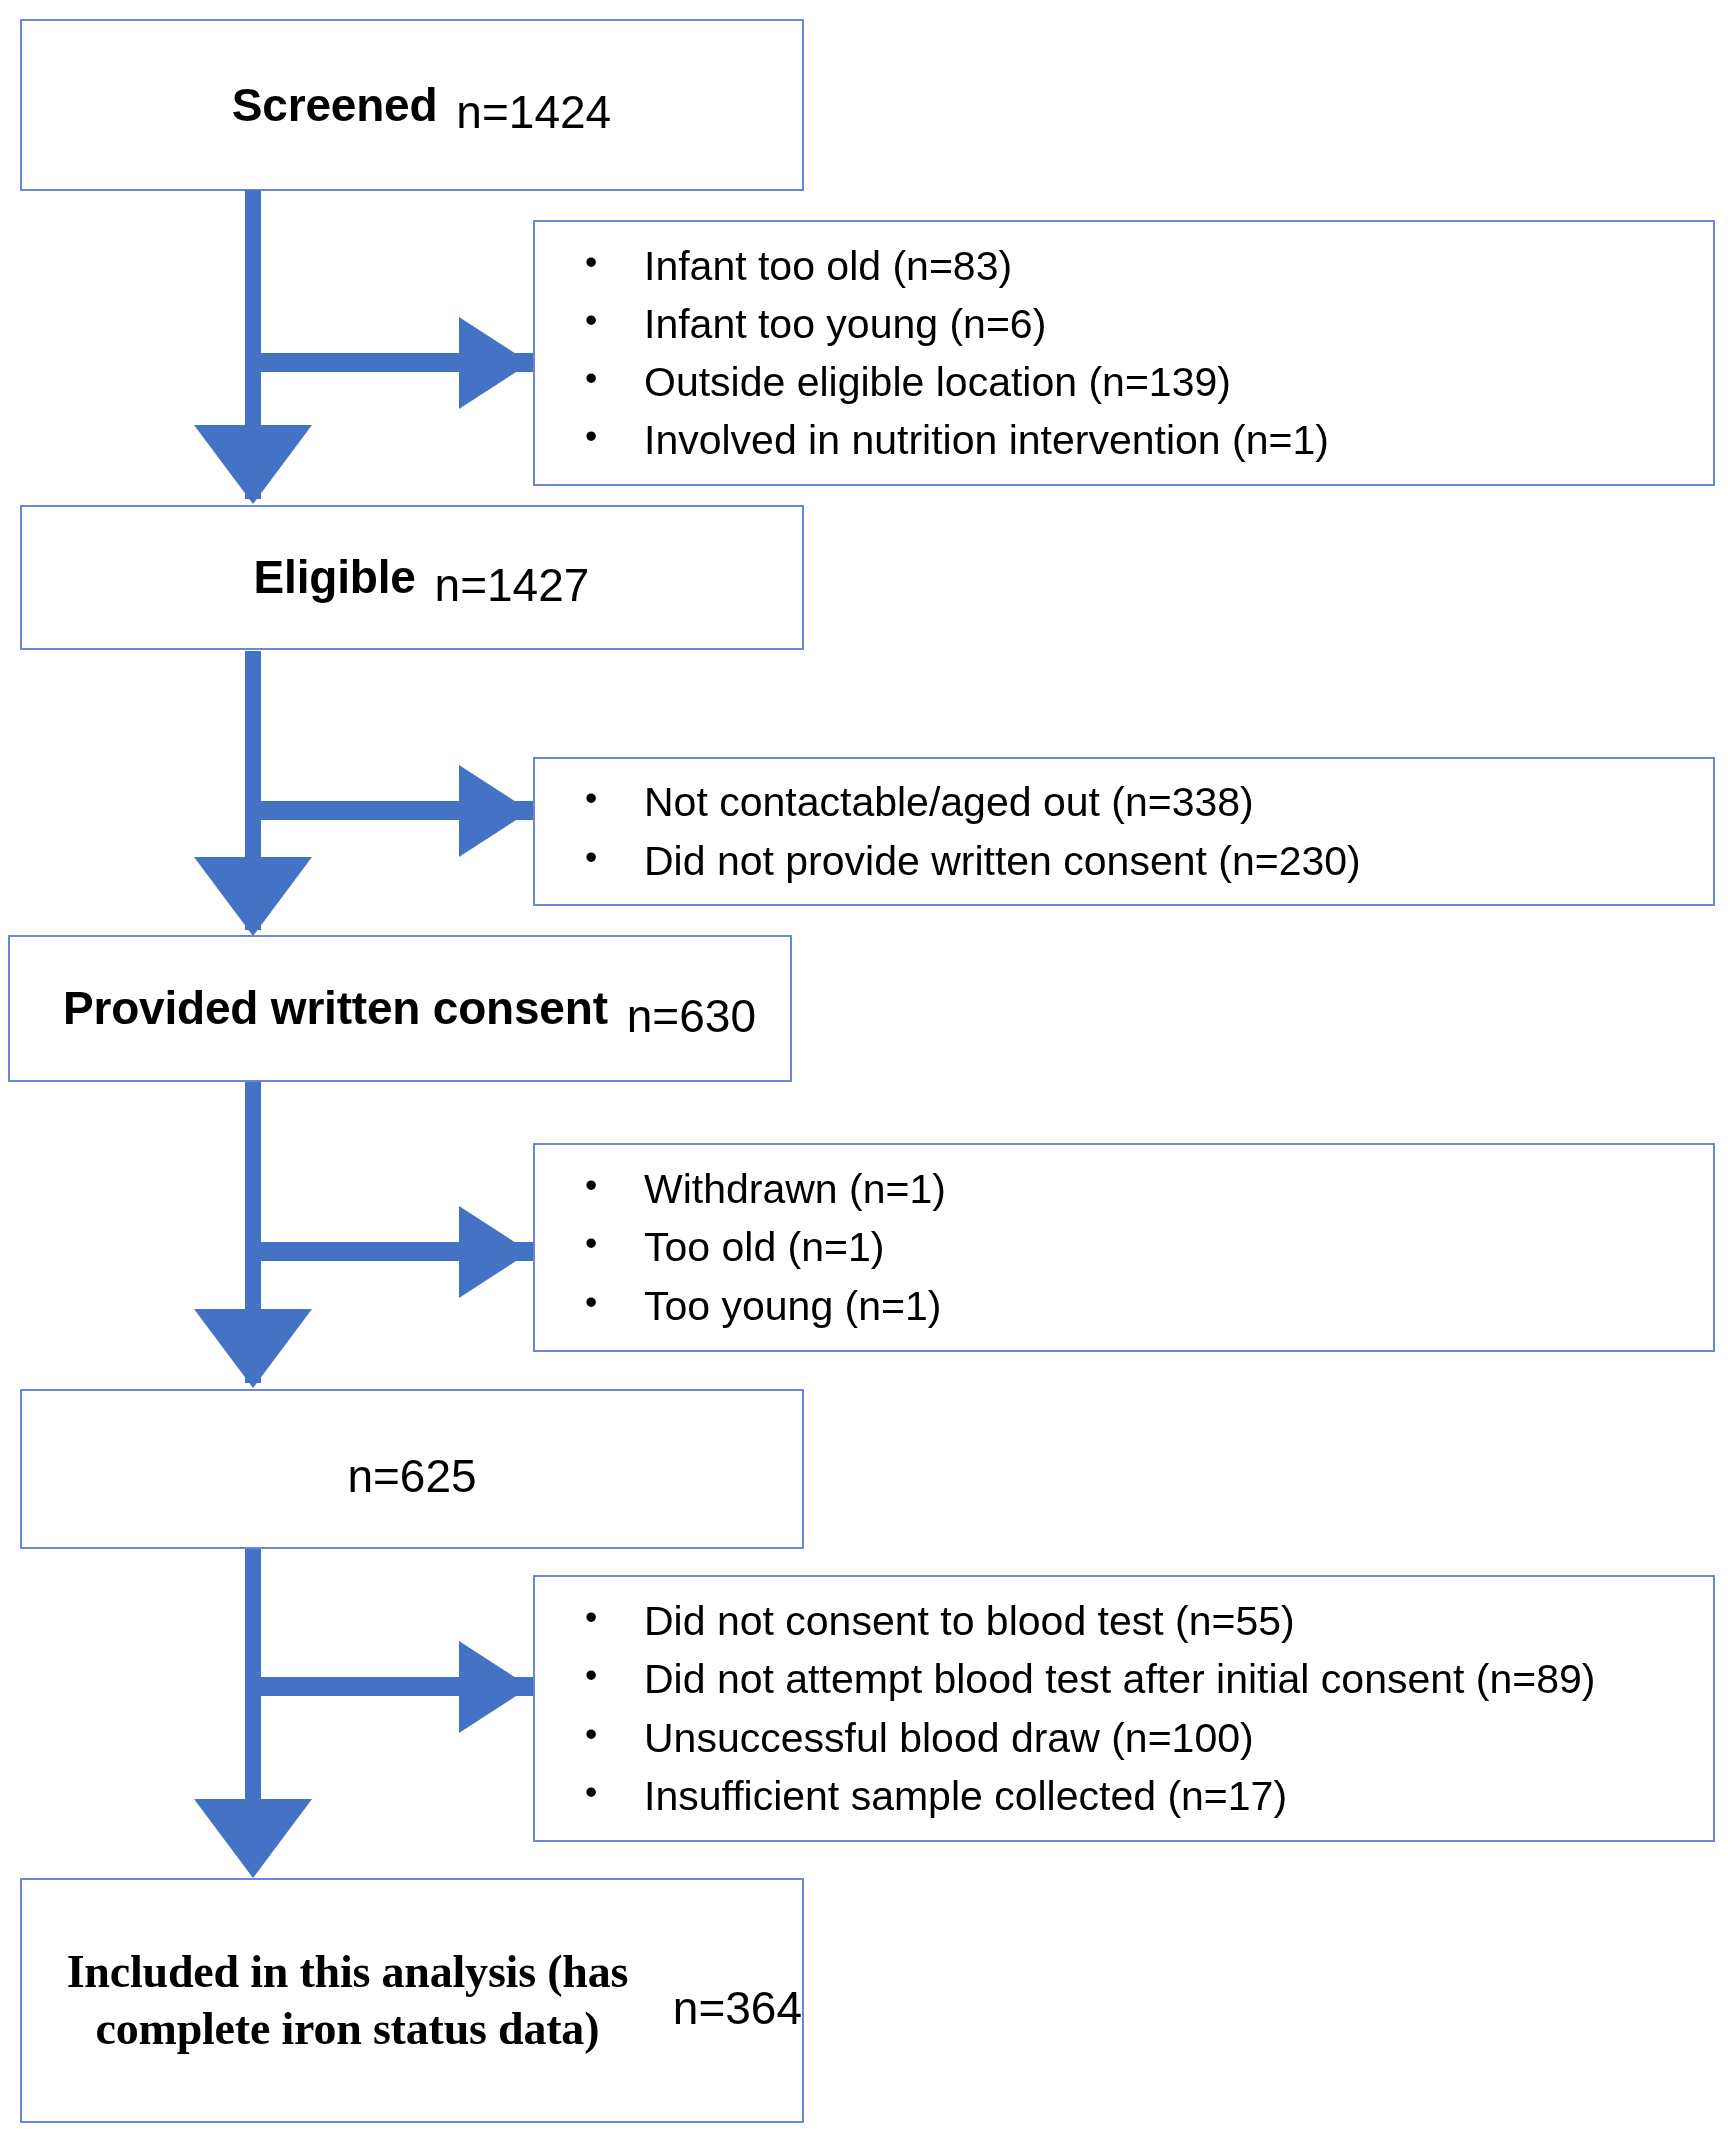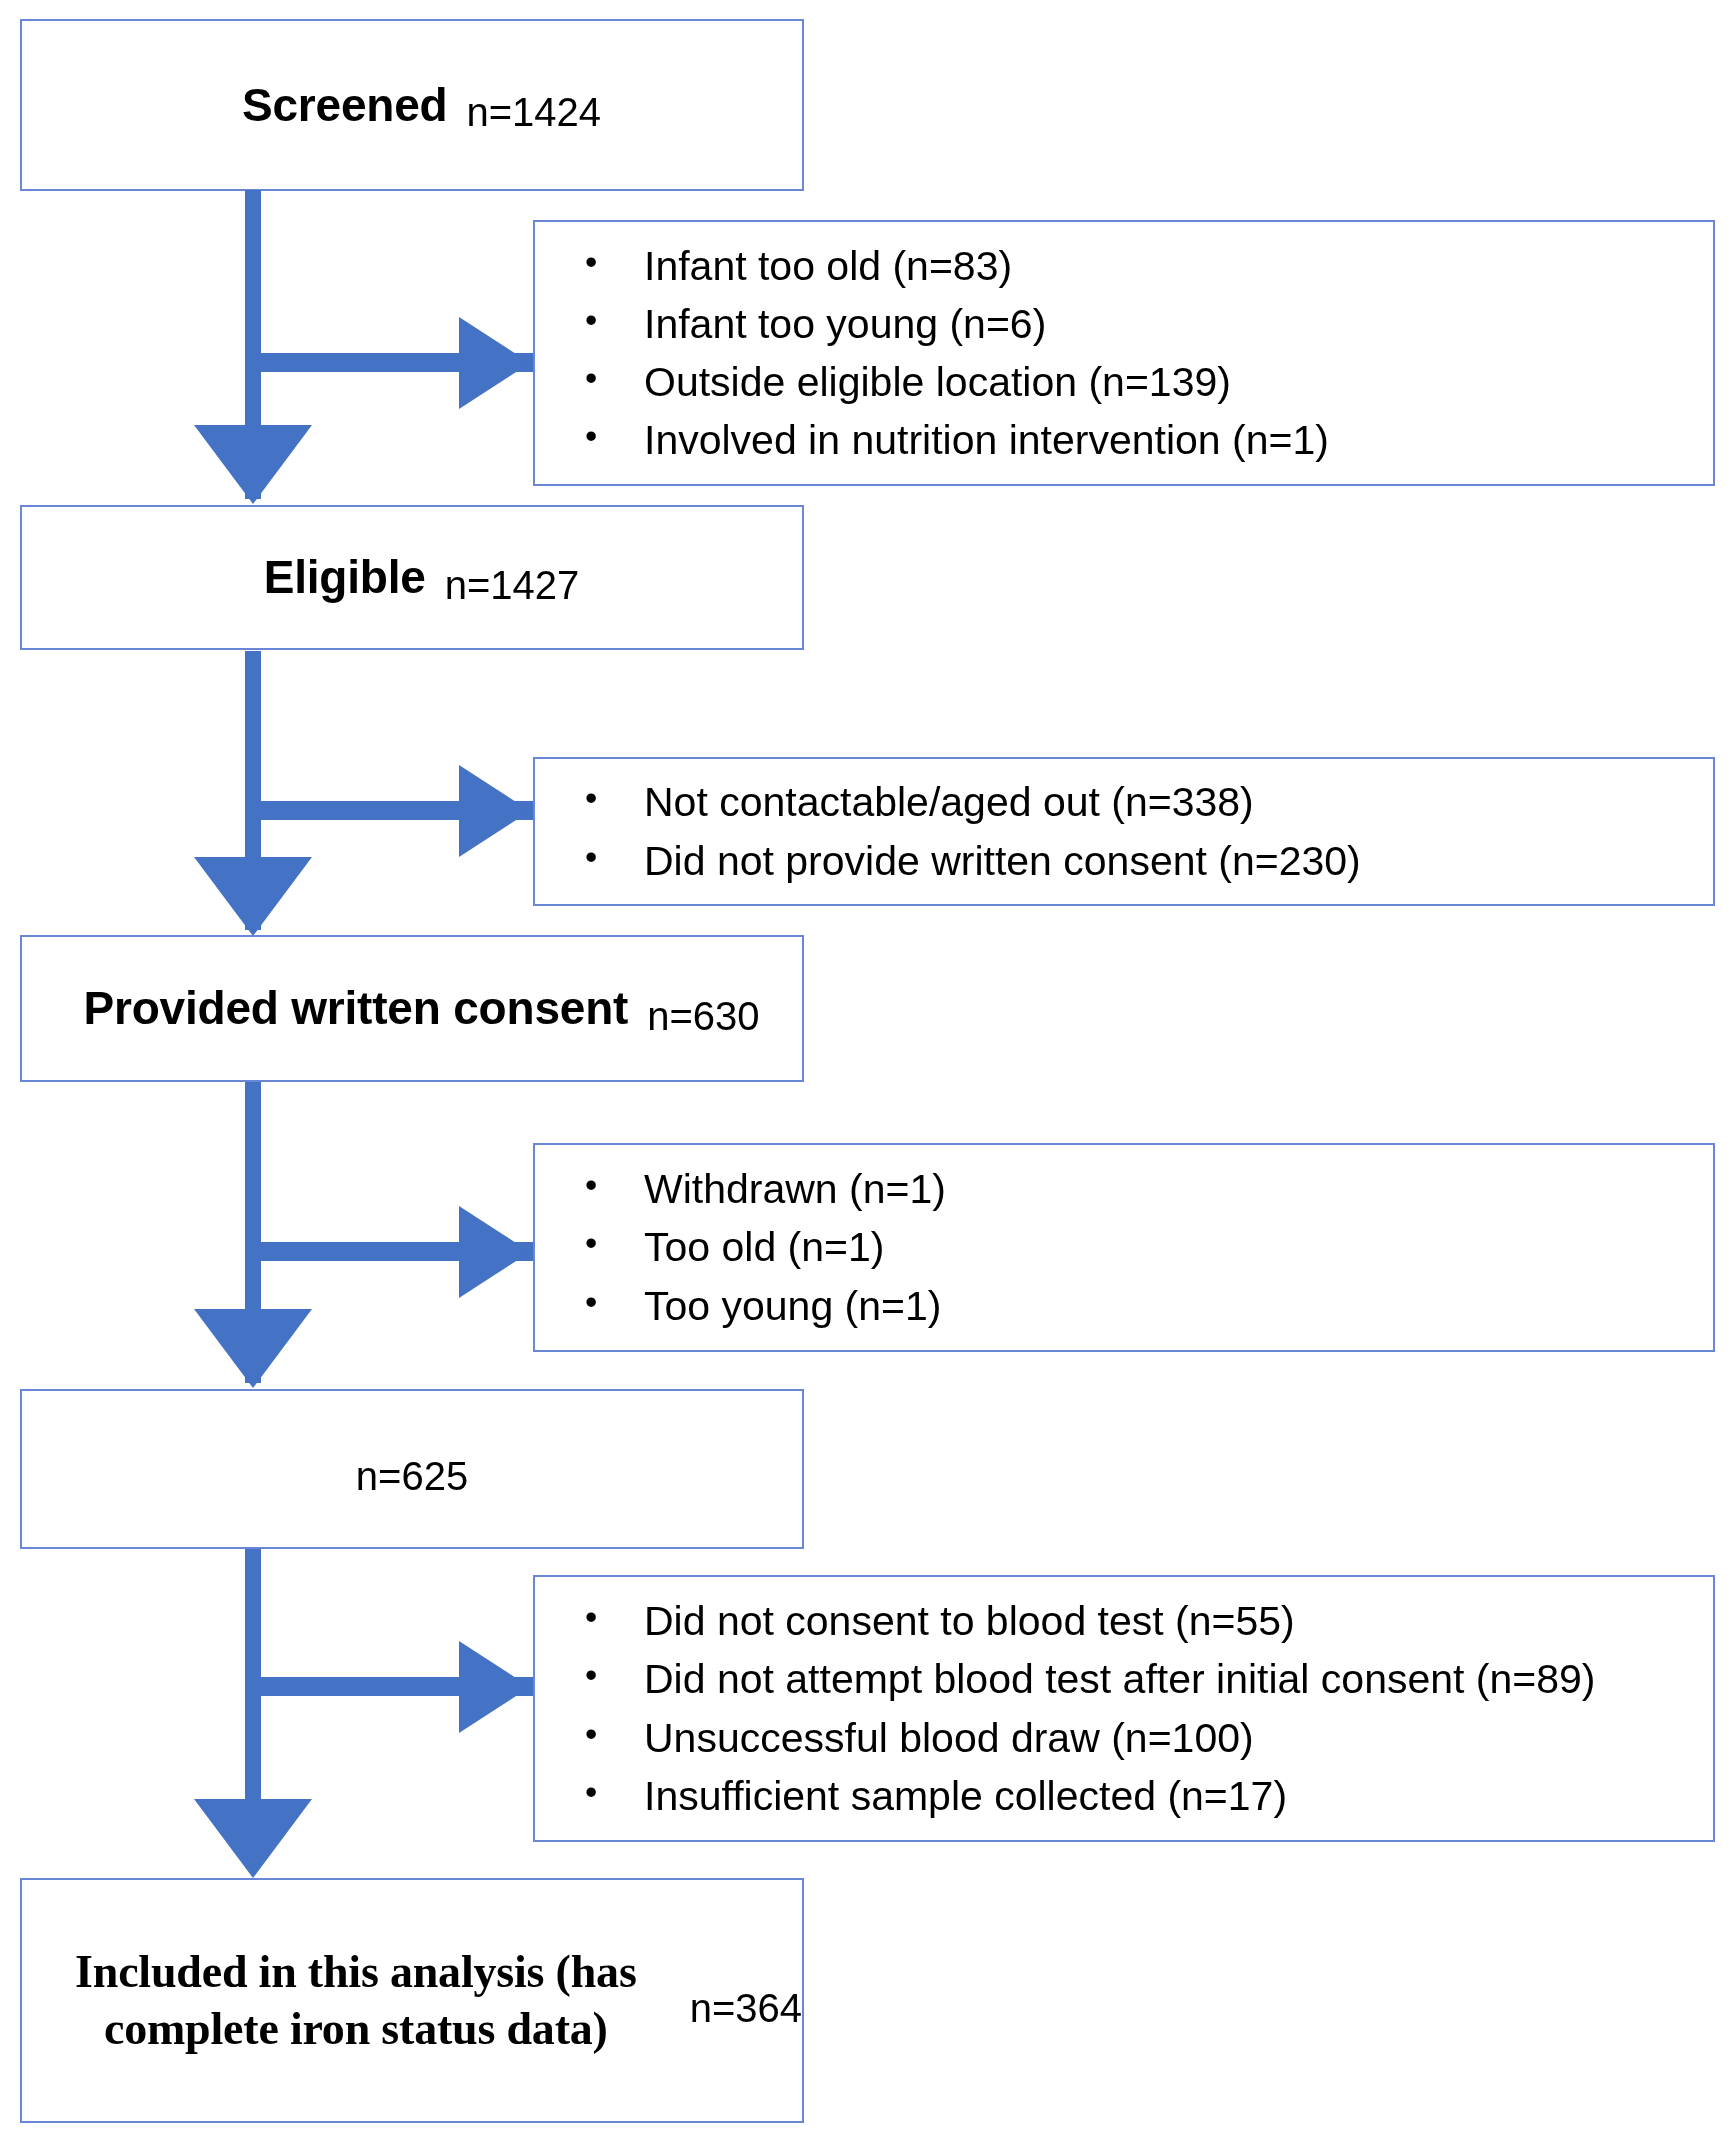--- a/index.html
+++ b/index.html
@@ -32,21 +32,21 @@
     color: #000000;
     font-size: 46px;
     line-height: 1.22;
     text-align: center;
     letter-spacing: -0.2px;
     padding: 0 19px;
   }
   .node-count {
     font-weight: normal;
     color: #000000;
-    font-size: 40px;
+    font-size: 46px;
     line-height: 1.22;
     text-align: center;
     margin-top: 15px;
   }
   .excl-box {
     position: absolute;
     box-sizing: border-box;
     background: #ffffff;
     border: 2.9px solid #6A86D6;
     display: flex;
@@ -154,21 +154,21 @@
         <span class="excl-bullet">•</span>
         <span>Not contactable/aged out (n=338)</span>
       </li>
       <li class="excl-item">
         <span class="excl-bullet">•</span>
         <span>Did not provide written consent (n=230)</span>
       </li>
     </ul>
   </div>
 
-  <div class="node-box" style="left:20px; top:935px; width:784px; height:147px;">
+  <div class="node-box" style="left:8px; top:935px; width:784px; height:147px;">
     <div class="node-title">Provided written consent</div>
     <div class="node-count">n=630</div>
   </div>
 
   <div class="conn-stem" style="left:245px; top:1082px; height:301px;"></div>
   <div class="conn-horiz" style="left:253px; top:1242px; width:281px;"></div>
   <div class="conn-arrow-right" style="left:459px; top:1206px;"></div>
   <div class="conn-arrow-down" style="left:194px; top:1309px;"></div>
 
   <div class="excl-box" style="left:533px; top:1143px; width:1182px; height:209px;">

